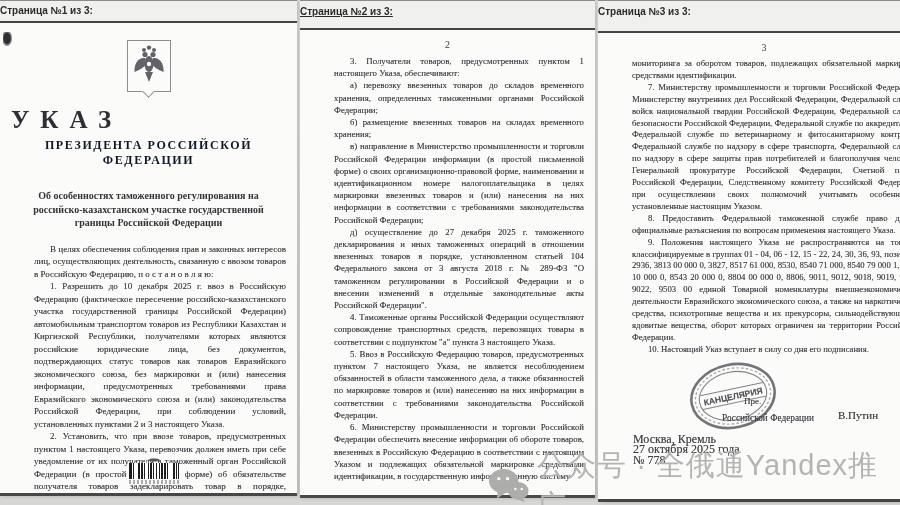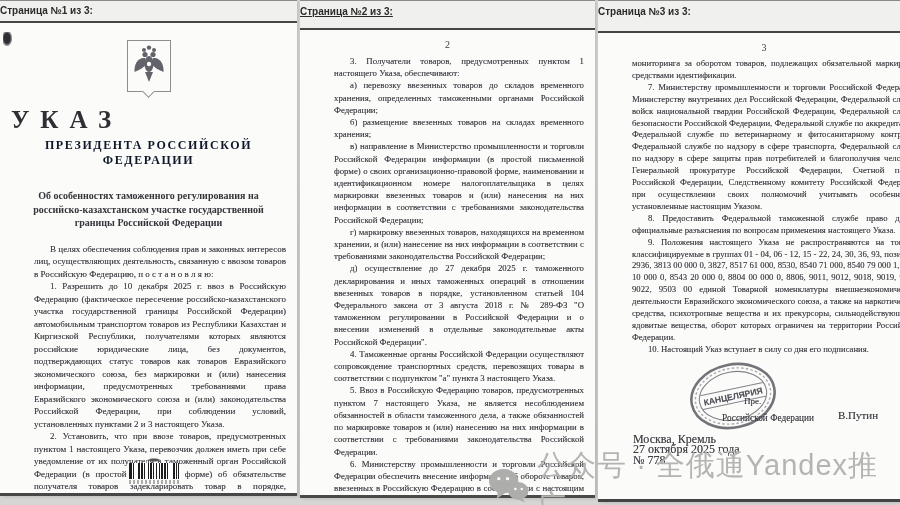--- a/index.html
+++ b/index.html
@@ -134,21 +134,20 @@
   </section>
 
   <section class="page" id="page2">
     <div class="page-header">Страница №2 из 3:</div>
     <div class="page-num">2</div>
     <div class="page-body">
       <p class="para">3. Получатели товаров, предусмотренных пунктом 1 настоящего Указа, обеспечивают:</p>
       <p class="para">а) перевозку ввезенных товаров до складов временного хранения, определенных таможенными органами Российской Федерации;</p>
       <p class="para">б) размещение ввезенных товаров на складах временного хранения;</p>
       <p class="para">в) направление в Министерство промышленности и торговли Российской Федерации информации (в простой письменной форме) о своих организационно-правовой форме, наименовании и идентификационном номере налогоплательщика в целях маркировки ввезенных товаров и (или) нанесения на них информации в соответствии с требованиями законодательства Российской Федерации;</p>
-      <p class="para">г) маркировку ввезенных товаров, находящихся на временном хранении, и (или) нанесение на них информации в соответствии с требованиями законодательства Российской Федерации;</p>
       <p class="para">д) осуществление до 27 декабря 2025 г. таможенного декларирования и иных таможенных операций в отношении ввезенных товаров в порядке, установленном статьей 104 Федерального закона от 3 августа 2018 г. № 289-ФЗ "О таможенном регулировании в Российской Федерации и о внесении изменений в отдельные законодательные акты Российской Федерации".</p>
       <p class="para">4. Таможенные органы Российской Федерации осуществляют сопровождение транспортных средств, перевозящих товары в соответствии с подпунктом "а" пункта 3 настоящего Указа.</p>
       <p class="para">5. Ввоз в Российскую Федерацию товаров, предусмотренных пунктом 7 настоящего Указа, не является несоблюдением обязанностей в области таможенного дела, а также обязанностей по маркировке товаров и (или) нанесению на них информации в соответствии с требованиями законодательства Российской Федерации.</p>
       <p class="para">6. Министерству промышленности и торговли Российской Федерации обеспечить внесение информации об обороте товаров, ввезенных в Российскую Федерацию в соответствии с настоящим Указом и подлежащих обязательной маркировке средствами идентификации, в государственную информационную систему</p>
     </div>
   </section>
 
   <section class="page" id="page3">
     <div class="page-header">Страница №3 из 3:</div>
     <div class="page-num">3</div>

